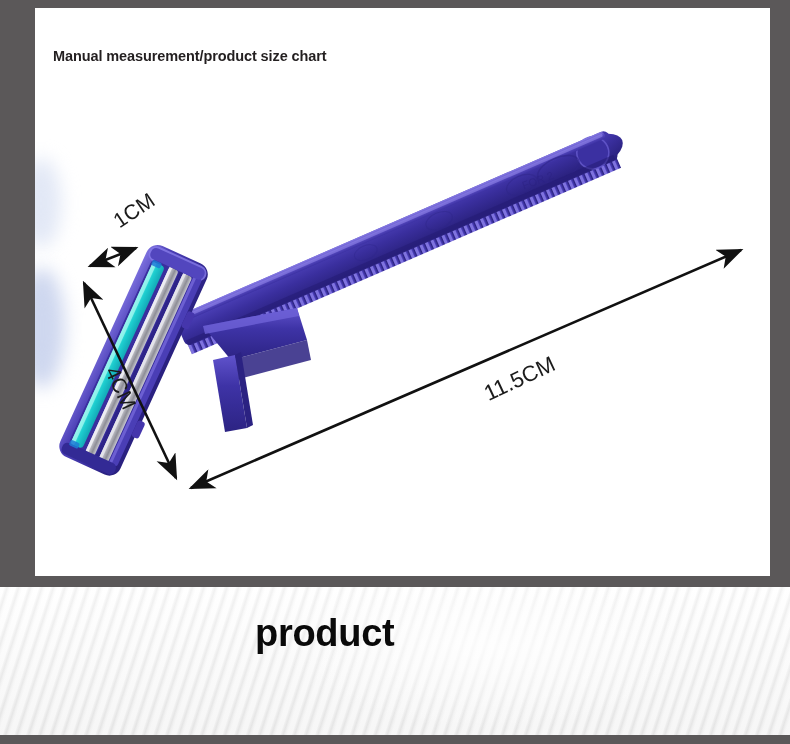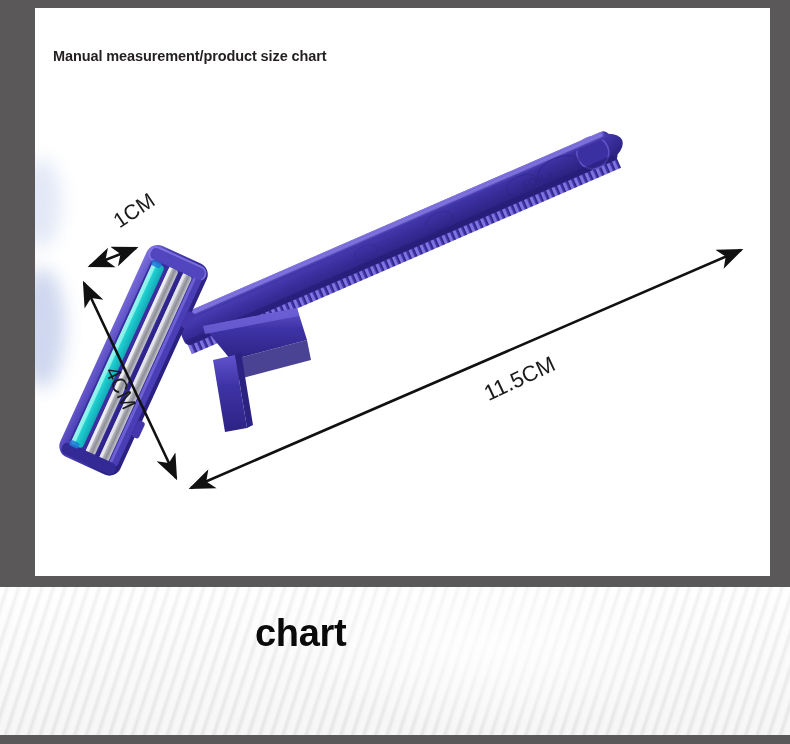--- a/index.html
+++ b/index.html
@@ -287,18 +287,18 @@
     <div class="dim-label" id="label-1cm">1CM</div>
     <div class="dim-label" id="label-4cm">4CM</div>
     <div class="dim-label" id="label-115cm">11.5CM</div>
   </div>
 
   <div id="divider-strip"></div>
 
   <div id="caption-band">
     <div id="caption-sheen"></div>
     <div id="caption-text">
-      <span>chart</span>
+      <span>product</span>
     </div>
   </div>
 
   <div id="bottom-strip"></div>
 </div>
 
 </body></html>

